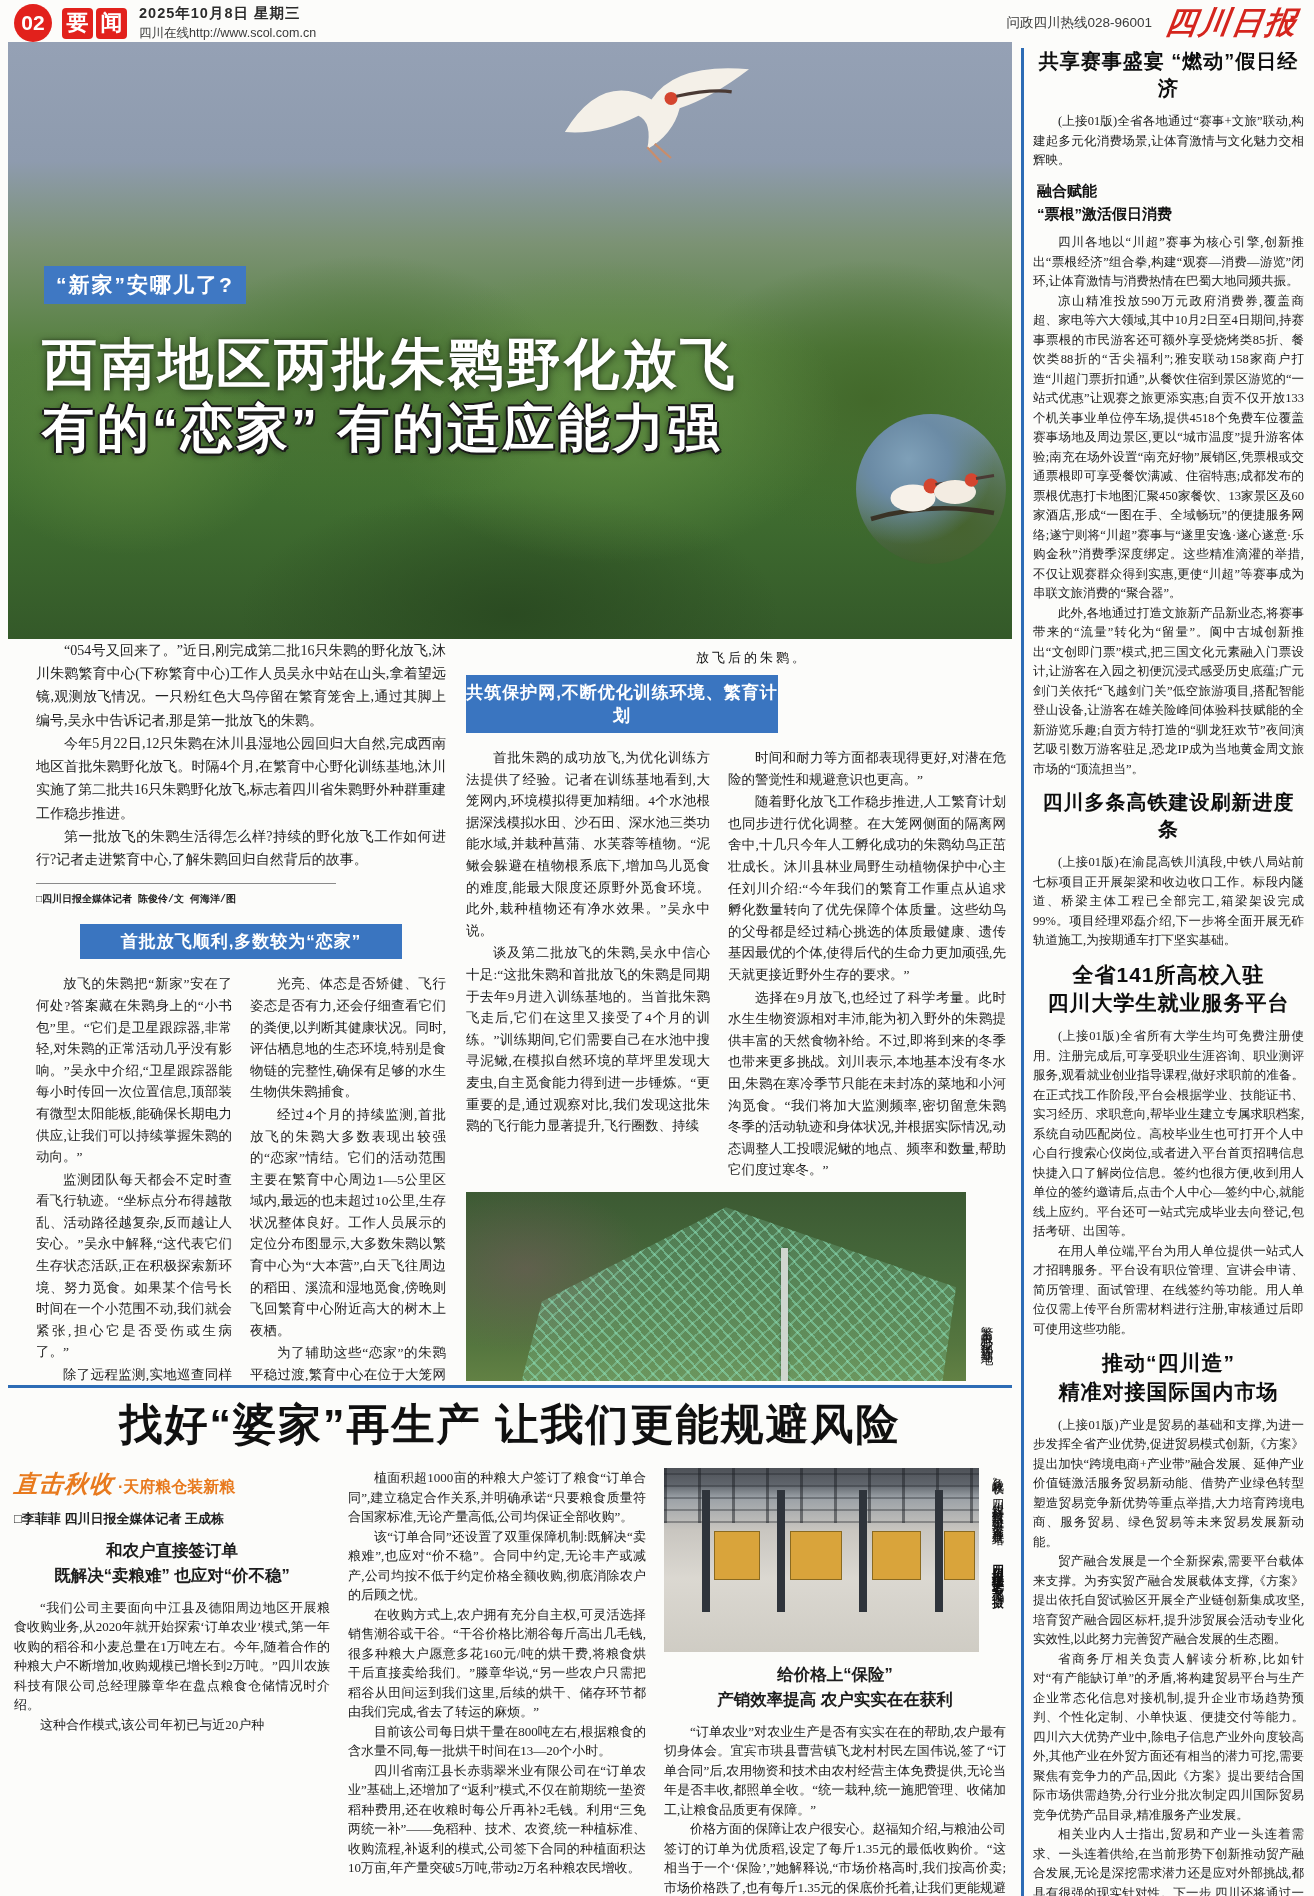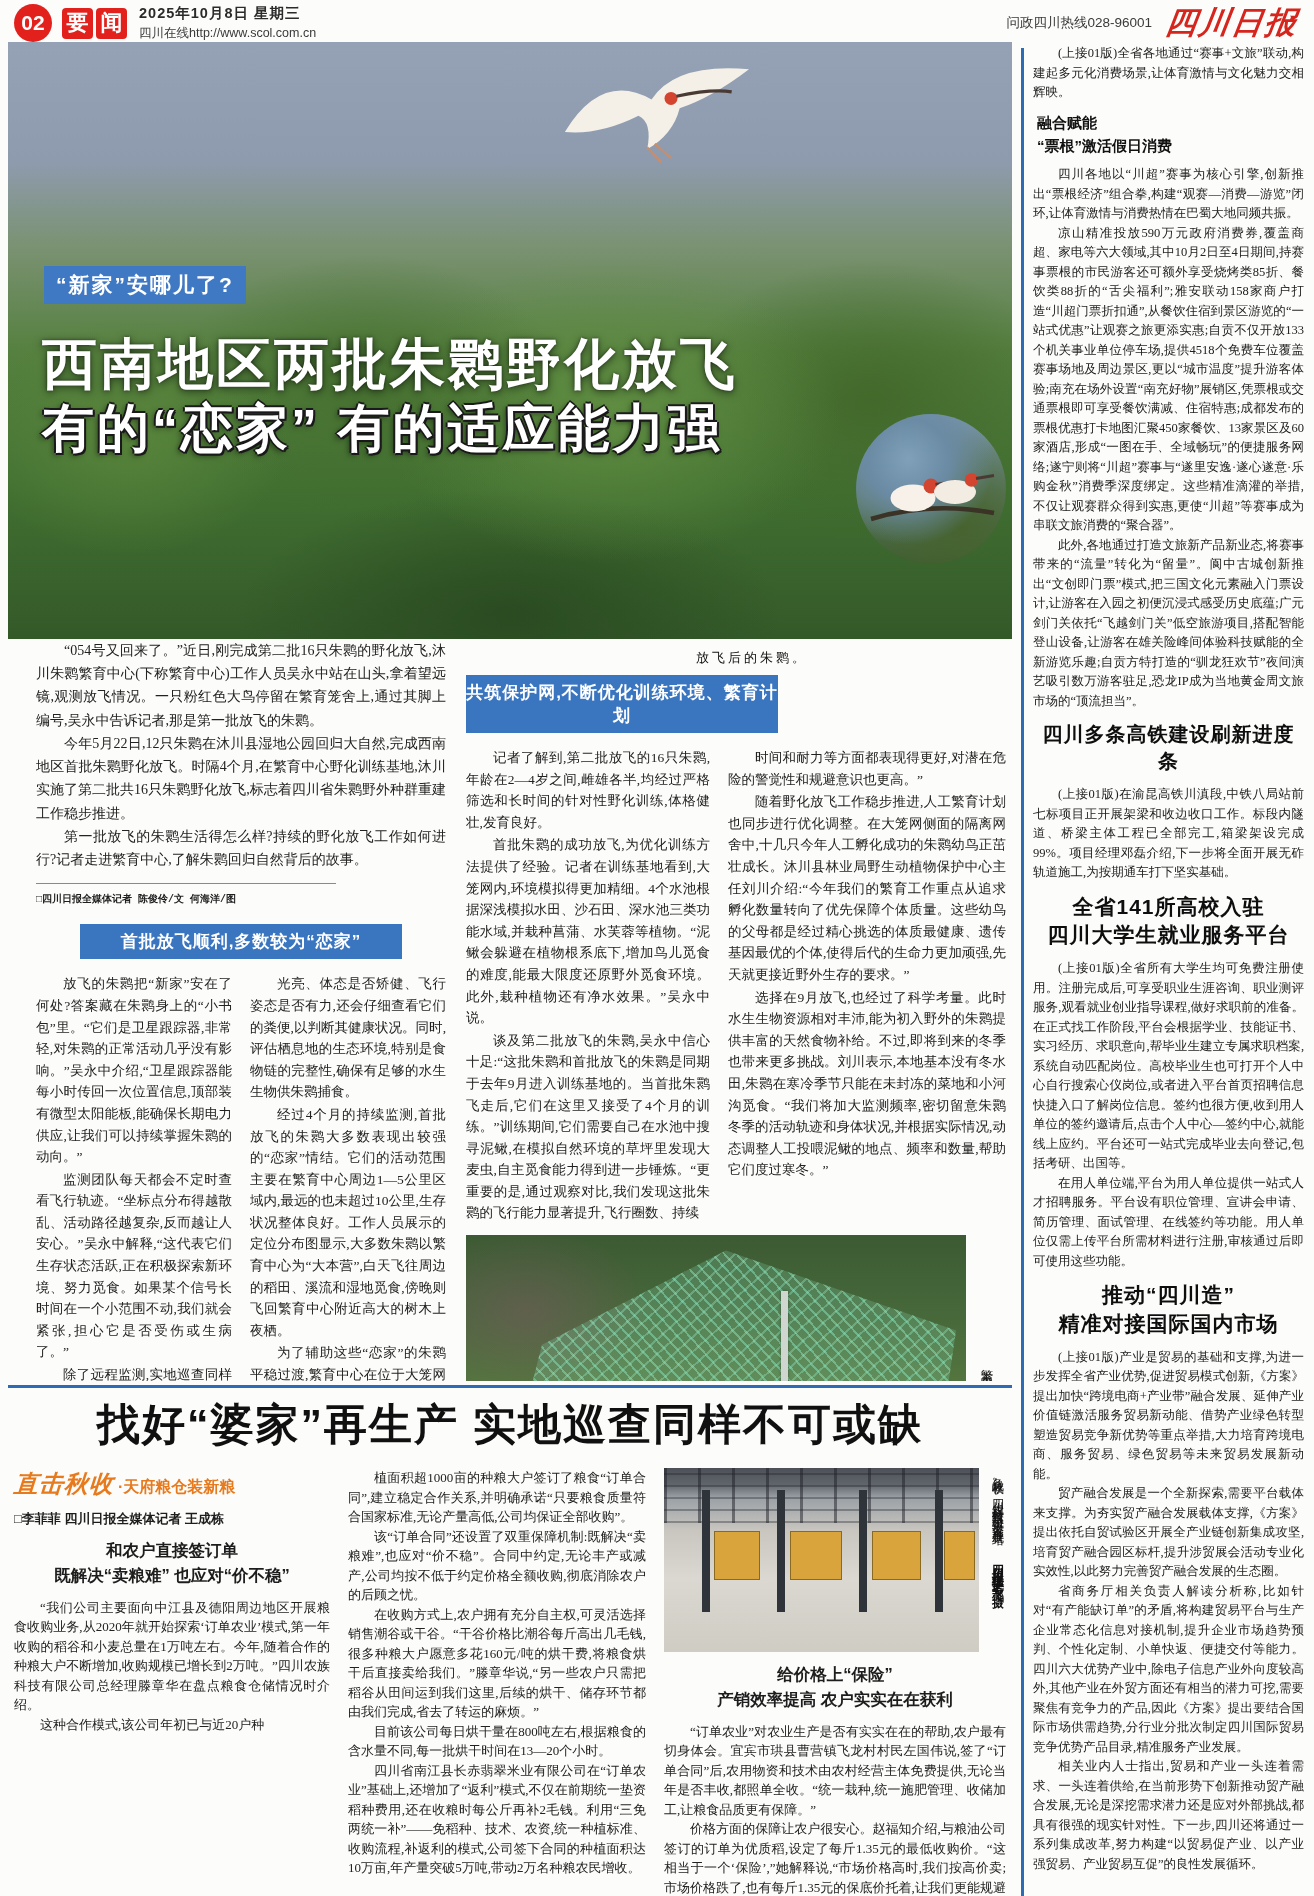--- a/index.html
+++ b/index.html
@@ -183,21 +183,20 @@
                 <p class="para">经过4个月的持续监测,首批放飞的朱鹮大多数表现出较强的“恋家”情结。它们的活动范围主要在繁育中心周边1—5公里区域内,最远的也未超过10公里,生存状况整体良好。工作人员展示的定位分布图显示,大多数朱鹮以繁育中心为“大本营”,白天飞往周边的稻田、溪流和湿地觅食,傍晚则飞回繁育中心附近高大的树木上夜栖。</p>
                 <p class="para">为了辅助这些“恋家”的朱鹮平稳过渡,繁育中心在位于大笼网外的田地挖了一块水塘,作为朱鹮的野外补给点。工作人员会不定期地往水塘里投放泥鳅等食物,为在附近活动的朱鹮提供食物保障。</p>
               </div>
           </div>
         </div>
         <div class="half-r">
           <div class="inset-caption">放飞后的朱鹮。</div>
           <div class="sec-title t2">共筑保护网,不断优化训练环境、繁育计划</div>
           <div class="cols2">
             <div class="tcol colC">
-                <p class="para">记者了解到,第二批放飞的16只朱鹮,年龄在2—4岁之间,雌雄各半,均经过严格筛选和长时间的针对性野化训练,体格健壮,发育良好。</p>
                 <p class="para">首批朱鹮的成功放飞,为优化训练方法提供了经验。记者在训练基地看到,大笼网内,环境模拟得更加精细。4个水池根据深浅模拟水田、沙石田、深水池三类功能水域,并栽种菖蒲、水芙蓉等植物。“泥鳅会躲避在植物根系底下,增加鸟儿觅食的难度,能最大限度还原野外觅食环境。此外,栽种植物还有净水效果。”吴永中说。</p>
                 <p class="para">谈及第二批放飞的朱鹮,吴永中信心十足:“这批朱鹮和首批放飞的朱鹮是同期于去年9月进入训练基地的。当首批朱鹮飞走后,它们在这里又接受了4个月的训练。”训练期间,它们需要自己在水池中搜寻泥鳅,在模拟自然环境的草坪里发现大麦虫,自主觅食能力得到进一步锤炼。“更重要的是,通过观察对比,我们发现这批朱鹮的飞行能力显著提升,飞行圈数、持续</p>
               </div>
             <div class="tcol">
                 <p class="para">时间和耐力等方面都表现得更好,对潜在危险的警觉性和规避意识也更高。”</p>
                 <p class="para">随着野化放飞工作稳步推进,人工繁育计划也同步进行优化调整。在大笼网侧面的隔离网舍中,十几只今年人工孵化成功的朱鹮幼鸟正茁壮成长。沐川县林业局野生动植物保护中心主任刘川介绍:“今年我们的繁育工作重点从追求孵化数量转向了优先保障个体质量。这些幼鸟的父母都是经过精心挑选的体质最健康、遗传基因最优的个体,使得后代的生命力更加顽强,先天就更接近野外生存的要求。”</p>
                 <p class="para">选择在9月放飞,也经过了科学考量。此时水生生物资源相对丰沛,能为初入野外的朱鹮提供丰富的天然食物补给。不过,即将到来的冬季也带来更多挑战。刘川表示,本地基本没有冬水田,朱鹮在寒冷季节只能在未封冻的菜地和小河沟觅食。“我们将加大监测频率,密切留意朱鹮冬季的活动轨迹和身体状况,并根据实际情况,动态调整人工投喂泥鳅的地点、频率和数量,帮助它们度过寒冬。”</p>
               </div>
           </div>
           <div class="net-row">
@@ -206,21 +205,21 @@
               <div class="net-pole"></div>
             </div>
             <div class="net-caption">繁育中心野化训练基地。</div>
           </div>
         </div>
       </div>
 
       <div class="hdivider"></div>
 
       <div class="grain">
-        <div class="grain-headline">找好“婆家”再生产 实地巡查同样不可或缺</div>
+        <div class="grain-headline">找好“婆家”再生产 让我们更能规避风险</div>
         <div class="grain-cols">
           <div class="gcol1">
             <div>
               <span class="qiu-badge">直击秋收</span>
               <span class="qiu-suffix">·天府粮仓装新粮</span>
             </div>
             <div class="gbyline">□李菲菲 四川日报全媒体记者 王成栋</div>
             <div class="gsub">
               <div>和农户直接签订单</div>
               <div>既解决“卖粮难” 也应对“价不稳”</div>
@@ -267,20 +266,21 @@
           </div>
         </div>
       </div>
     </div>
 
     <div class="vrule"></div>
 
     <div class="sidebar">
 
       <div class="sb-art">
+        <div class="sb-title">共享赛事盛宴 “燃动”假日经济</div>
         <div>
             <p class="para spara">(上接01版)全省各地通过“赛事+文旅”联动,构建起多元化消费场景,让体育激情与文化魅力交相辉映。</p>
           </div>
         <div class="sb-sub">
           <div>融合赋能</div>
           <div>“票根”激活假日消费</div>
         </div>
         <div>
             <p class="para spara">四川各地以“川超”赛事为核心引擎,创新推出“票根经济”组合拳,构建“观赛—消费—游览”闭环,让体育激情与消费热情在巴蜀大地同频共振。</p>
             <p class="para spara">凉山精准投放590万元政府消费券,覆盖商超、家电等六大领域,其中10月2日至4日期间,持赛事票根的市民游客还可额外享受烧烤类85折、餐饮类88折的“舌尖福利”;雅安联动158家商户打造“川超门票折扣通”,从餐饮住宿到景区游览的“一站式优惠”让观赛之旅更添实惠;自贡不仅开放133个机关事业单位停车场,提供4518个免费车位覆盖赛事场地及周边景区,更以“城市温度”提升游客体验;南充在场外设置“南充好物”展销区,凭票根或交通票根即可享受餐饮满减、住宿特惠;成都发布的票根优惠打卡地图汇聚450家餐饮、13家景区及60家酒店,形成“一图在手、全域畅玩”的便捷服务网络;遂宁则将“川超”赛事与“遂里安逸·遂心遂意·乐购金秋”消费季深度绑定。这些精准滴灌的举措,不仅让观赛群众得到实惠,更使“川超”等赛事成为串联文旅消费的“聚合器”。</p>

